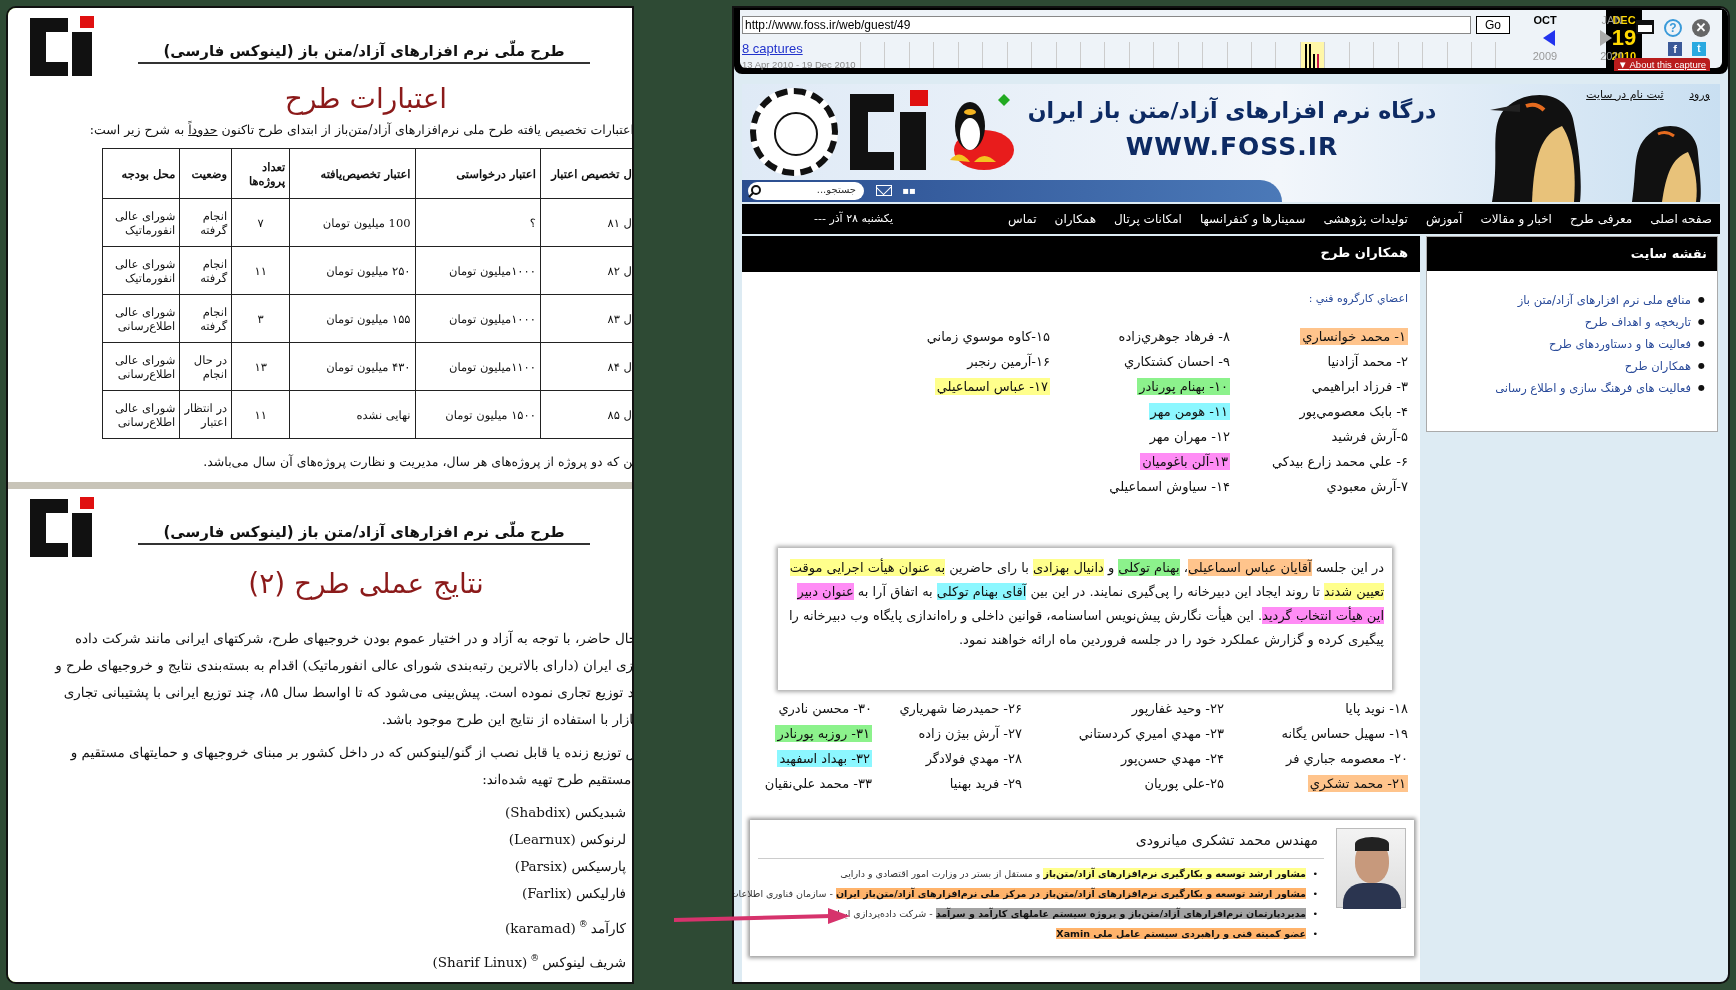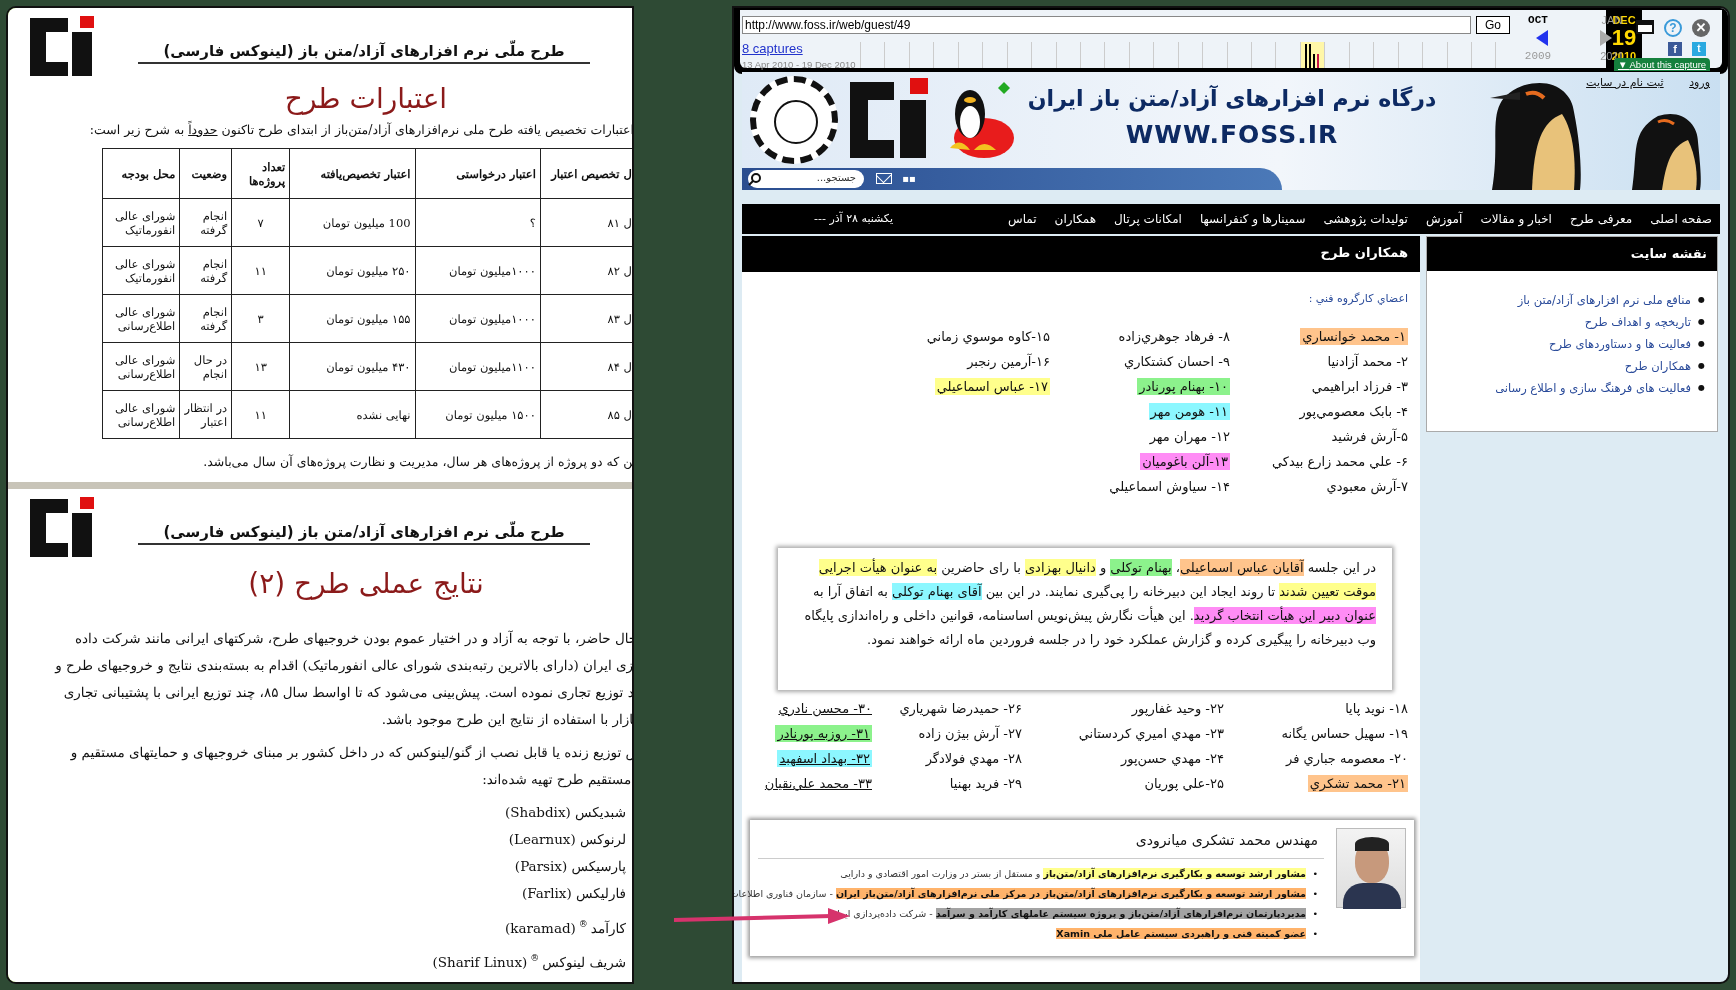--- a/index.html
+++ b/index.html
@@ -77,44 +77,44 @@
     font-family: "Liberation Sans", sans-serif; font-size: 12px; text-align: center; line-height: 16px;
   }
   #wb-captures { position: absolute; left: 2px; top: 31px; font-family: "Liberation Sans", sans-serif; font-size: 13px; color: #2233cc; text-decoration: underline; }
   #wb-range { position: absolute; left: 2px; top: 49px; font-family: "Liberation Sans", sans-serif; font-size: 9.5px; color: #888; }
   #wb-sparkline { position: absolute; left: 120px; top: 32px; width: 660px; height: 26px; display: flex; }
   #wb-sparkline .yr { flex: 1; border-left: 1px solid #ccc; position: relative; }
   #wb-sparkline .yr.hl { background: #fff7a8; }
   #wb-sparkline .yr.hl .bar { position: absolute; bottom: 0; width: 2px; background: #000; }
   #wb-months { position: absolute; left: 780px; top: 0; width: 200px; height: 58px; }
   .wb-col { position: absolute; top: 0; height: 58px; width: 36px; text-align: center; font-family: "Liberation Sans", sans-serif; }
-  #wb-prev { left: 0; font-family: Liberation Mono, monospace; }
+  #wb-prev { left: 7px; }
   #wb-cur { left: 38px; background: #000; margin-left: 48px; }
   #wb-next { left: 74px; }
   .wb-col .m { font-size: 11px; font-weight: bold; margin-top: 4px; }
   #wb-prev .m { color: #000; }
   #wb-cur .m { color: #ffd800; }
   #wb-next .m { color: #999; font-weight: normal; }
   .wb-col .d { font-size: 22px; font-weight: bold; color: #ffd800; line-height: 24px; }
   .wb-col .y { font-size: 11px; }
   #wb-prev .y, #wb-next .y { color: #999; }
   #wb-cur .y { color: #ffd800; font-weight: bold; }
   .wb-arrow-l { width: 0; height: 0; border-top: 8px solid transparent; border-bottom: 8px solid transparent; border-right: 12px solid #2233ee; margin: 4px auto 4px 16px; }
   .wb-arrow-r { width: 0; height: 0; border-top: 8px solid transparent; border-bottom: 8px solid transparent; border-left: 12px solid #aaa; margin: 4px auto 4px 6px; }
   #wb-icons { position: absolute; left: 890px; top: 4px; width: 92px; height: 50px; }
   .wb-ico { position: absolute; width: 18px; height: 18px; border-radius: 50%; text-align: center; font-family: "Liberation Sans", sans-serif; font-weight: bold; font-size: 13px; line-height: 18px; }
   #wb-window-icon { left: 6px; top: 6px; border-radius: 0; border: 2px solid #111; width: 18px; height: 14px; background: linear-gradient(#111 0 3px, #fff 3px); }
   #wb-help-icon { left: 34px; top: 5px; border: 2px solid #3a9ad9; color: #3a9ad9; font-size: 12px; line-height: 14px; }
   #wb-close-icon { left: 62px; top: 5px; background: #666; color: #fff; }
   #wb-fb-icon { left: 38px; top: 28px; border-radius: 0; background: #3b5998; color: #fff; width: 14px; height: 14px; line-height: 14px; font-size: 11px; }
   #wb-tw-icon { left: 62px; top: 28px; border-radius: 0; background: #2aa9e0; color: #fff; width: 14px; height: 14px; line-height: 14px; font-size: 10px; }
-  #wb-about { position: absolute; left: 874px; top: 48px; background: #15803d; color: #fff; font-family: "Liberation Sans", sans-serif; font-size: 9.5px; padding: 1px 4px; border-radius: 4px 4px 0 0; text-decoration: underline; }
-
-  
-  #site-banner { position: absolute; left: 8px; top: 64px; width: 978px; height: 118px; background: linear-gradient(90deg, #dfeaf6 0%, #f2f6fb 55%, #c9dff1 100%); overflow: hidden; }
+  #wb-about { position: absolute; left: 874px; top: 48px; background: #b91c1c; color: #fff; font-family: "Liberation Sans", sans-serif; font-size: 9.5px; padding: 1px 4px; border-radius: 4px 4px 0 0; text-decoration: underline; }
+
+  
+  #site-banner { position: absolute; left: 8px; top: 76px; width: 978px; height: 118px; background: linear-gradient(90deg, #dfeaf6 0%, #f2f6fb 55%, #c9dff1 100%); overflow: hidden; }
   #banner-bottom-strip { position: absolute; left: 0; top: 96px; width: 540px; height: 22px; background: linear-gradient(90deg, #2a4d8f, #4b79b8); border-radius: 0 40px 0 0; }
   #sharif-logo { position: absolute; left: 8px; top: 4px; width: 88px; height: 88px; border-radius: 50%; border: 6px dashed #111; background: #fff; }
   #sharif-logo::after { content: ""; position: absolute; left: 18px; top: 18px; width: 40px; height: 40px; border-radius: 50%; border: 2px solid #111; }
   #banner-ci-logo { position: absolute; left: 108px; top: 4px; width: 80px; height: 88px; }
   #banner-tux-logo { position: absolute; left: 200px; top: 4px; width: 74px; height: 84px; }
   #banner-title { position: absolute; left: 280px; top: 14px; width: 420px; text-align: center; direction: rtl; font-family: "DejaVu Sans", sans-serif; font-weight: bold; font-size: 22px; color: #0d2a63; }
   #banner-url { position: absolute; left: 280px; top: 48px; width: 420px; text-align: center; font-family: "DejaVu Sans", sans-serif; font-weight: bold; font-size: 25px; color: #0d2a63; letter-spacing: 1px; }
   #penguin-art { position: absolute; left: 720px; top: 0; width: 258px; height: 118px; }
   #top-links { position: absolute; right: 10px; top: 4px; direction: rtl; font-family: "DejaVu Sans", sans-serif; font-size: 11px; }
   #top-links a { color: #111; text-decoration: underline; margin-left: 22px; }
@@ -132,21 +132,21 @@
 
   
   #content-area { position: absolute; left: 8px; top: 228px; width: 678px; height: 750px; background: #fff; }
   #content-header { position: absolute; left: 0; top: 0; width: 678px; height: 36px; background: #000; color: #fff; direction: rtl; font-family: "DejaVu Sans", sans-serif; font-weight: bold; font-size: 13px; padding: 9px 12px 0 0; }
   #members-label { position: absolute; right: 12px; top: 56px; direction: rtl; font-family: "DejaVu Sans", sans-serif; font-size: 11px; color: #2a4b9a; }
 
   .name-col { position: absolute; direction: rtl; font-family: "DejaVu Sans", sans-serif; font-size: 13px; color: #111; }
   .name-col div { height: 25px; line-height: 22px; }
   .name-col span.hl { padding: 1px 2px; }
 
-  #meeting-box { position: absolute; left: 36px; top: 312px; width: 614px; height: 142px; background: #fff; box-shadow: 0 0 4px 2px #aaa; direction: rtl; font-family: "DejaVu Sans", sans-serif; font-size: 13px; line-height: 24px; color: #111; padding: 8px 16px; text-align: right; }
+  #meeting-box { position: absolute; left: 36px; top: 312px; width: 614px; height: 142px; background: #fff; box-shadow: 0 0 4px 2px #aaa; direction: rtl; font-family: "DejaVu Sans", sans-serif; font-size: 13px; line-height: 24px; color: #111; padding: 8px 8px; text-align: right; }
   #meeting-box span.hl { padding: 1px 0; }
 
   #bio-card { position: absolute; left: 8px; top: 584px; width: 664px; height: 136px; background: #fff; box-shadow: 0 0 4px 2px #999; direction: rtl; }
   #bio-photo { position: absolute; right: 8px; top: 8px; width: 70px; height: 80px; background: linear-gradient(#f3f3f3, #ddd); border: 1px solid #bbb; }
   #bio-photo .face { position: absolute; left: 18px; top: 10px; width: 34px; height: 44px; border-radius: 50% 50% 45% 45%; background: #c7997c; }
   #bio-photo .hair { position: absolute; left: 18px; top: 8px; width: 34px; height: 14px; border-radius: 50% 50% 0 0; background: #222; }
   #bio-photo .suit { position: absolute; left: 6px; top: 54px; width: 58px; height: 26px; background: #2b3550; border-radius: 20px 20px 0 0; }
   #bio-name { position: absolute; right: 96px; top: 12px; font-family: "DejaVu Sans", sans-serif; font-size: 14px; color: #111; }
   #bio-divider { position: absolute; right: 90px; top: 38px; width: 566px; height: 1px; background: #ccc; }
   #bio-list { position: absolute; right: 96px; top: 44px; list-style: none; font-family: "DejaVu Sans", sans-serif; font-size: 9.5px; color: #333; }
@@ -448,21 +448,21 @@
       <div>۲۳- مهدي اميري كردستاني</div>
       <div>۲۴- مهدي حسن‌پور</div>
       <div>۲۵-علي پوريان</div>
     </div>
     <div class="name-col" style="right:398px; top:462px;">
       <div>۲۶- حميدرضا شهرياري</div>
       <div>۲۷- آرش بيژن زاده</div>
       <div>۲۸- مهدي فولادگر</div>
       <div>۲۹- فريد بهنيا</div>
     </div>
-    <div class="name-col" style="right:548px; top:462px;text-decoration:underline;">
+    <div class="name-col" style="right:548px; top:462px;">
       <div>۳۰- محسن نادري</div>
       <div><span class="hl" style="background:#8cf28c">۳۱- روزبه پورنادر</span></div>
       <div><span class="hl" style="background:#8cf7ff">۳۲- بهداد اسفهبد</span></div>
       <div>۳۳- محمد علي‌نقيان</div>
     </div>
 
     <div id="bio-card">
       <div id="bio-photo">
         <div class="suit"></div>
         <div class="face"></div>

